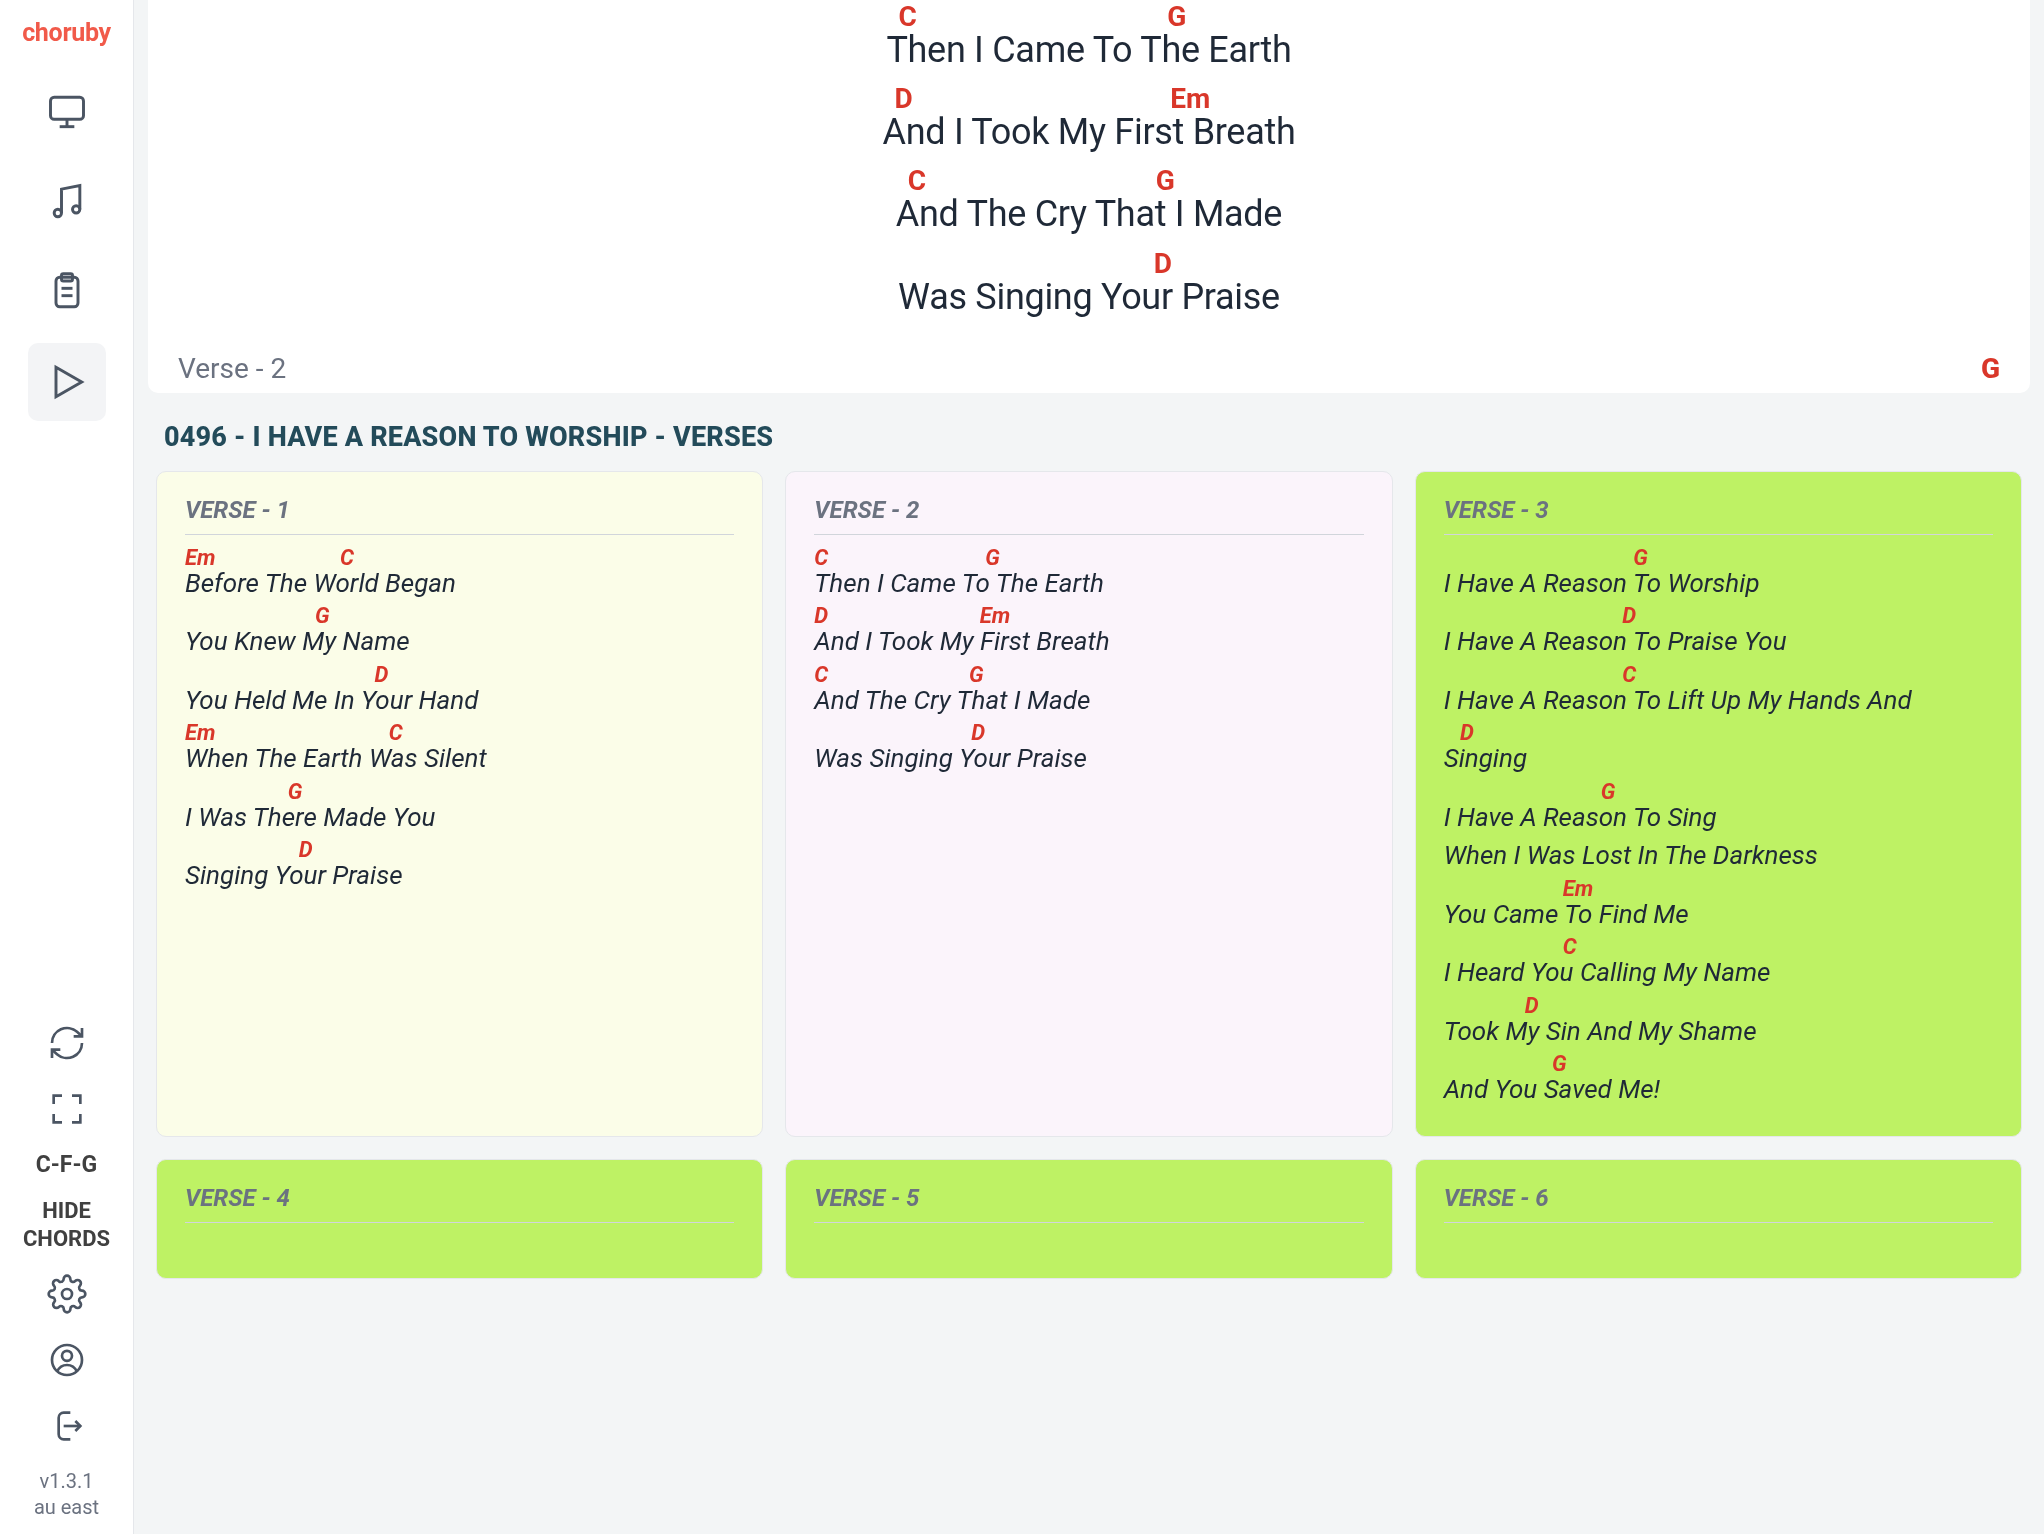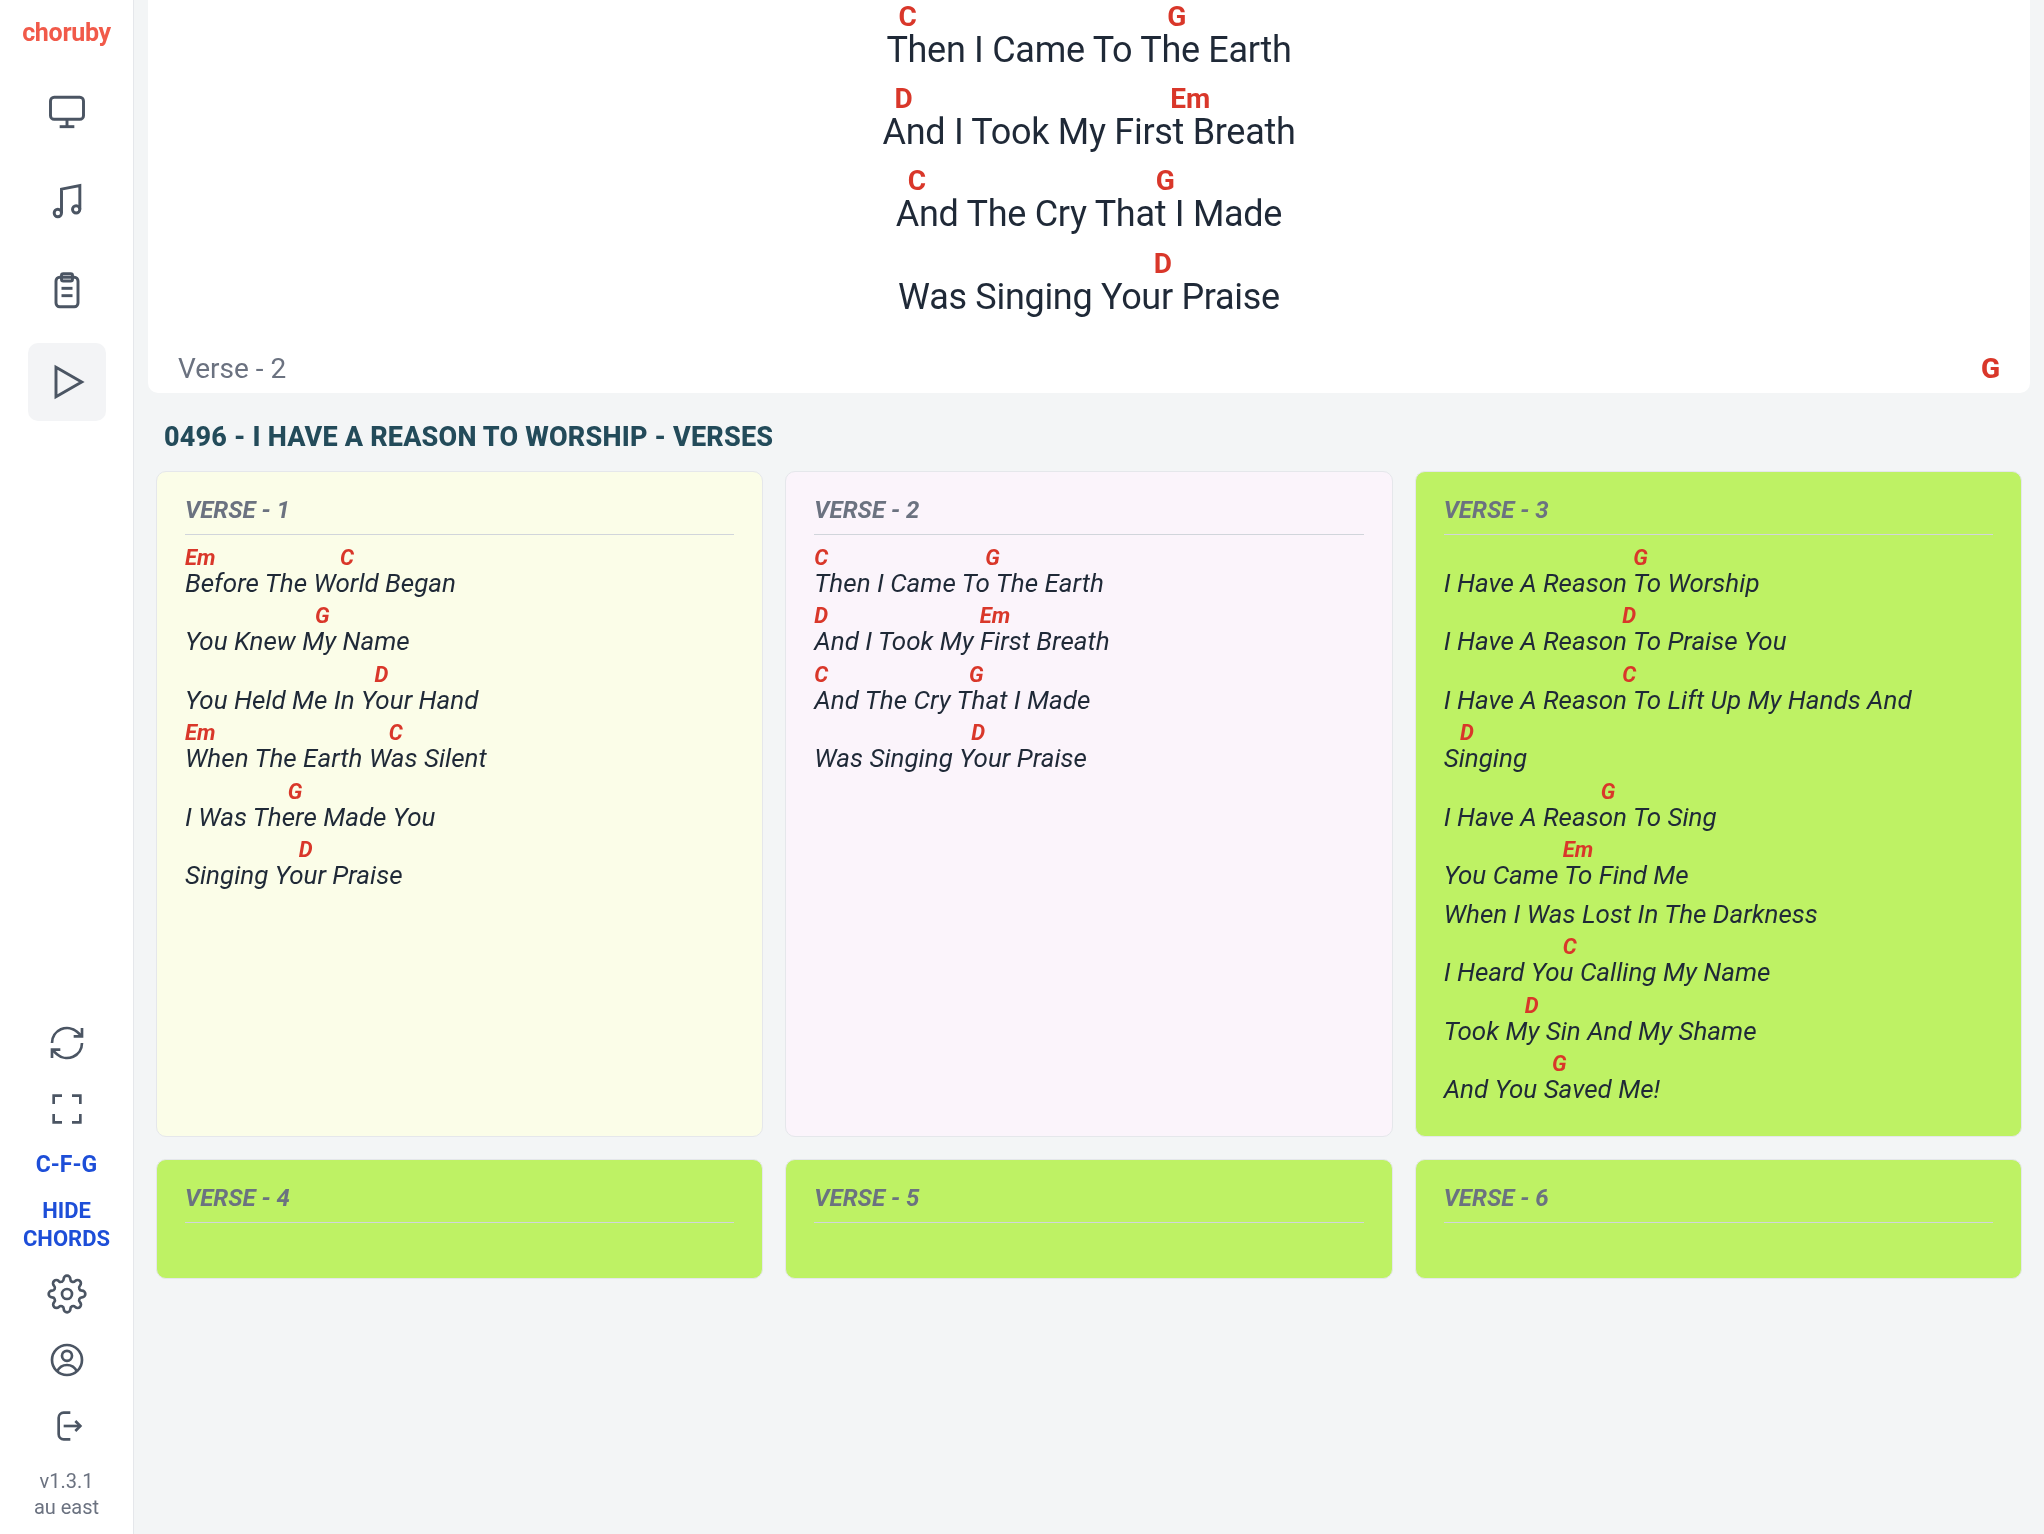--- a/index.html
+++ b/index.html
@@ -10,21 +10,21 @@
   .sidebar { width:134px; min-width:134px; background:#fff; border-right:1px solid #e5e7eb; display:flex; flex-direction:column; align-items:center; padding:18px 0 14px; }
   .logo { color:#f15a4a; font-weight:700; font-size:25px; margin-bottom:26px; letter-spacing:-0.3px; }
   .nav-top { display:flex; flex-direction:column; gap:12px; align-items:center; }
   .nav-btn { width:78px; height:78px; display:flex; align-items:center; justify-content:center; border-radius:10px; cursor:pointer; }
   .nav-btn.active { background:#f3f4f6; }
   .nav-btn svg { width:44px; height:44px; stroke:#4b5563; stroke-width:1.6; fill:none; }
   .spacer { flex:1; }
   .nav-bottom { display:flex; flex-direction:column; gap:18px; align-items:center; }
   .nav-small { width:60px; height:48px; display:flex; align-items:center; justify-content:center; cursor:pointer; }
   .nav-small svg { width:40px; height:40px; stroke:#4b5563; stroke-width:1.6; fill:none; }
-  .nav-text { color:#1d4ed8; font-weight:700; font-size:23px; text-align:center; line-height:1.2; cursor:pointer; }
+  .nav-text { color:#404040; font-weight:700; font-size:23px; text-align:center; line-height:1.2; cursor:pointer; }
   .footer-text { color:#6b7280; font-size:20px; text-align:center; line-height:1.3; }
 
   
   .main { flex:1; display:flex; flex-direction:column; overflow:hidden; }
 
   
   .preview { background:#fff; margin:0 14px 0 14px; border-radius:0 0 10px 10px; padding:0 30px 14px; display:flex; flex-direction:column; align-items:center; position:relative; }
   .preview-lines { display:flex; flex-direction:column; align-items:center; gap:6px; }
   .pline { white-space:nowrap; text-align:left; }
   .chordrow { color:#d9372a; font-weight:700; font-size:28px; font-family:inherit; display:block; margin-bottom:-4px; padding-left:12px; letter-spacing:0; white-space:pre; }
@@ -181,22 +181,22 @@
           <div class="cline"><span class="cchord">                             D</span><div class="clyric">Was Singing Your Praise</div></div>
         </div>
         <div class="card ">
           <div class="card-title">VERSE - 3</div>
           <hr>
           <div class="cline"><span class="cchord">                                   G</span><div class="clyric">I Have A Reason To Worship</div></div>
           <div class="cline"><span class="cchord">                                 D</span><div class="clyric">I Have A Reason To Praise You</div></div>
           <div class="cline"><span class="cchord">                                 C</span><div class="clyric">I Have A Reason To Lift Up My Hands And</div></div>
           <div class="cline"><span class="cchord">   D</span><div class="clyric">Singing</div></div>
           <div class="cline"><span class="cchord">                             G</span><div class="clyric">I Have A Reason To Sing</div></div>
+          <div class="cline"><div class="clyric">When I Was Lost In The Darkness</div></div>
           <div class="cline"><span class="cchord">                      Em</span><div class="clyric">You Came To Find Me</div></div>
-          <div class="cline"><div class="clyric">When I Was Lost In The Darkness</div></div>
           <div class="cline"><span class="cchord">                      C</span><div class="clyric">I Heard You Calling My Name</div></div>
           <div class="cline"><span class="cchord">               D</span><div class="clyric">Took My Sin And My Shame</div></div>
           <div class="cline"><span class="cchord">                    G</span><div class="clyric">And You Saved Me!</div></div>
         </div>
         <div class="card ">
           <div class="card-title">VERSE - 4</div>
           <hr>
         </div>
         <div class="card ">
           <div class="card-title">VERSE - 5</div>

